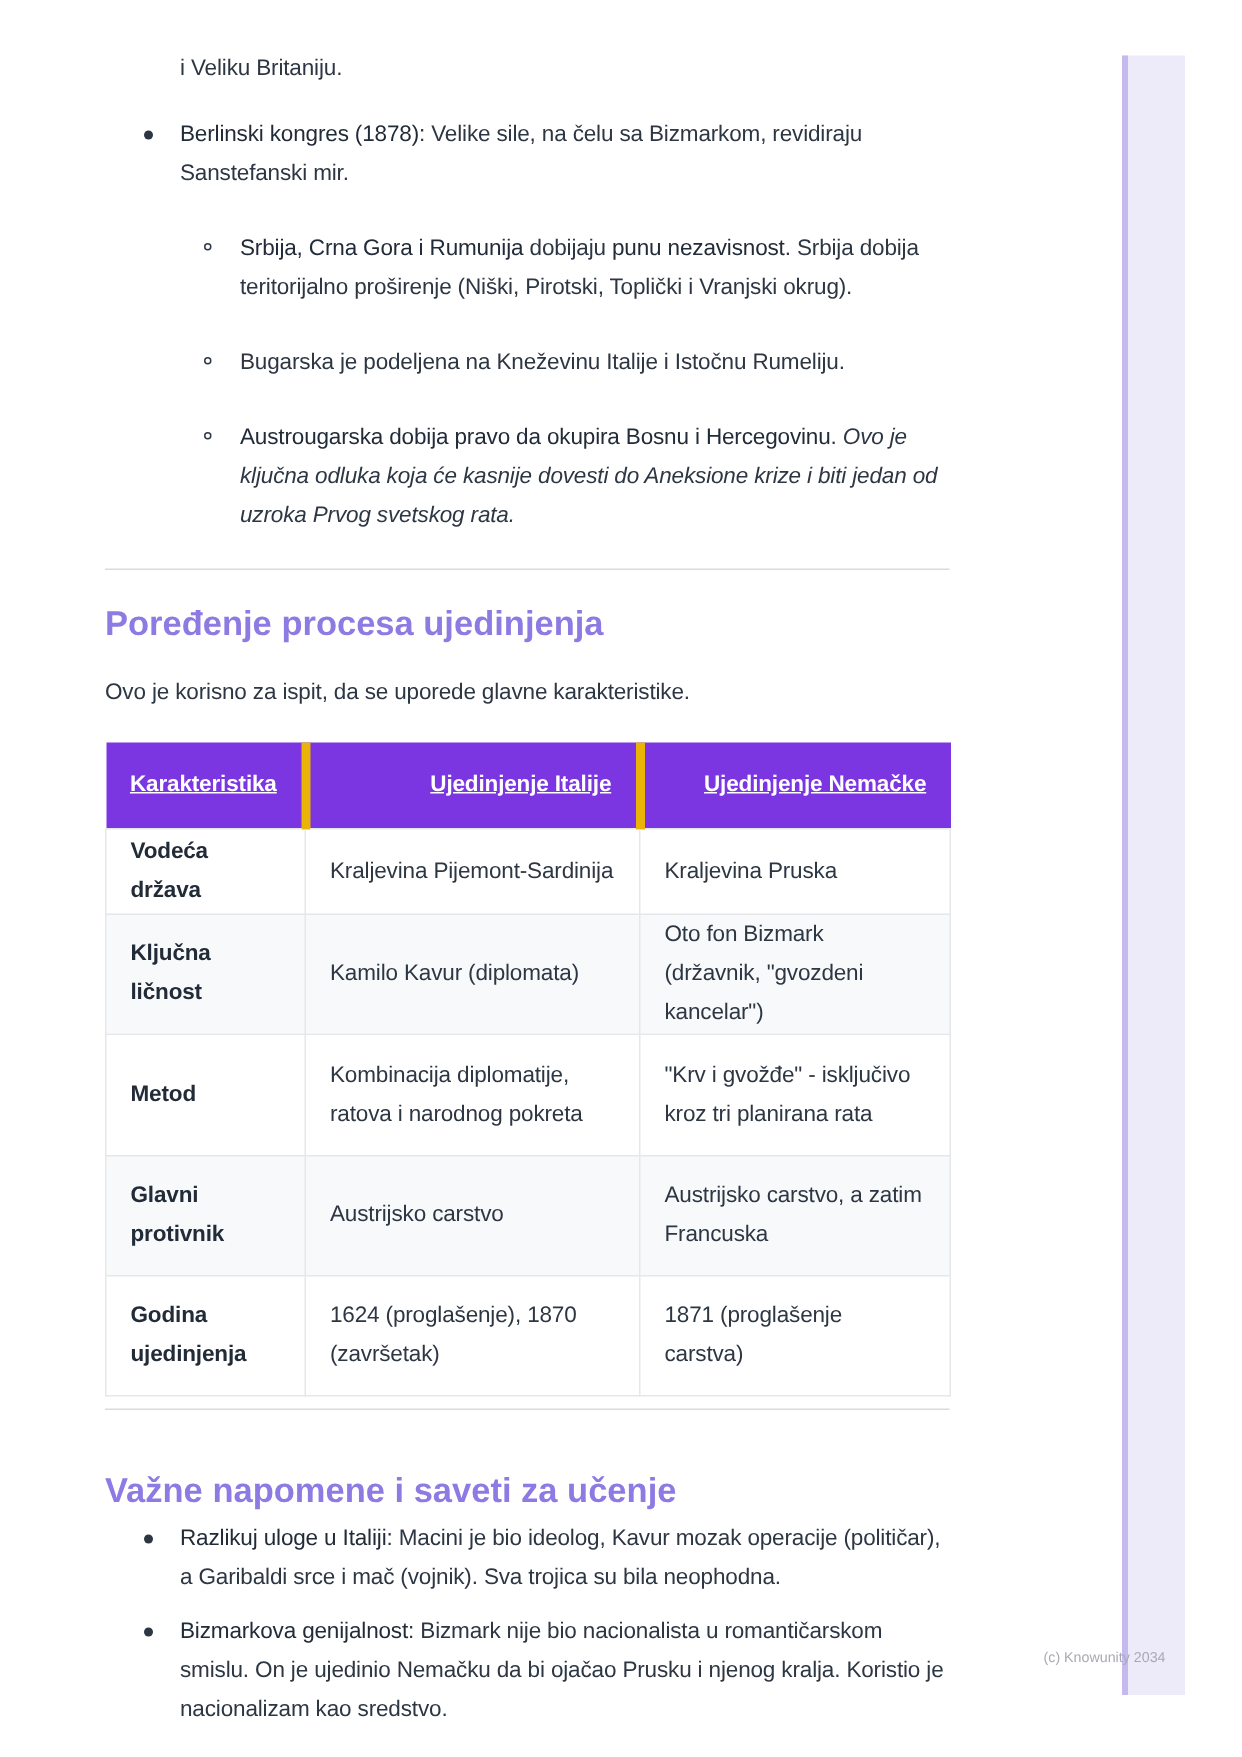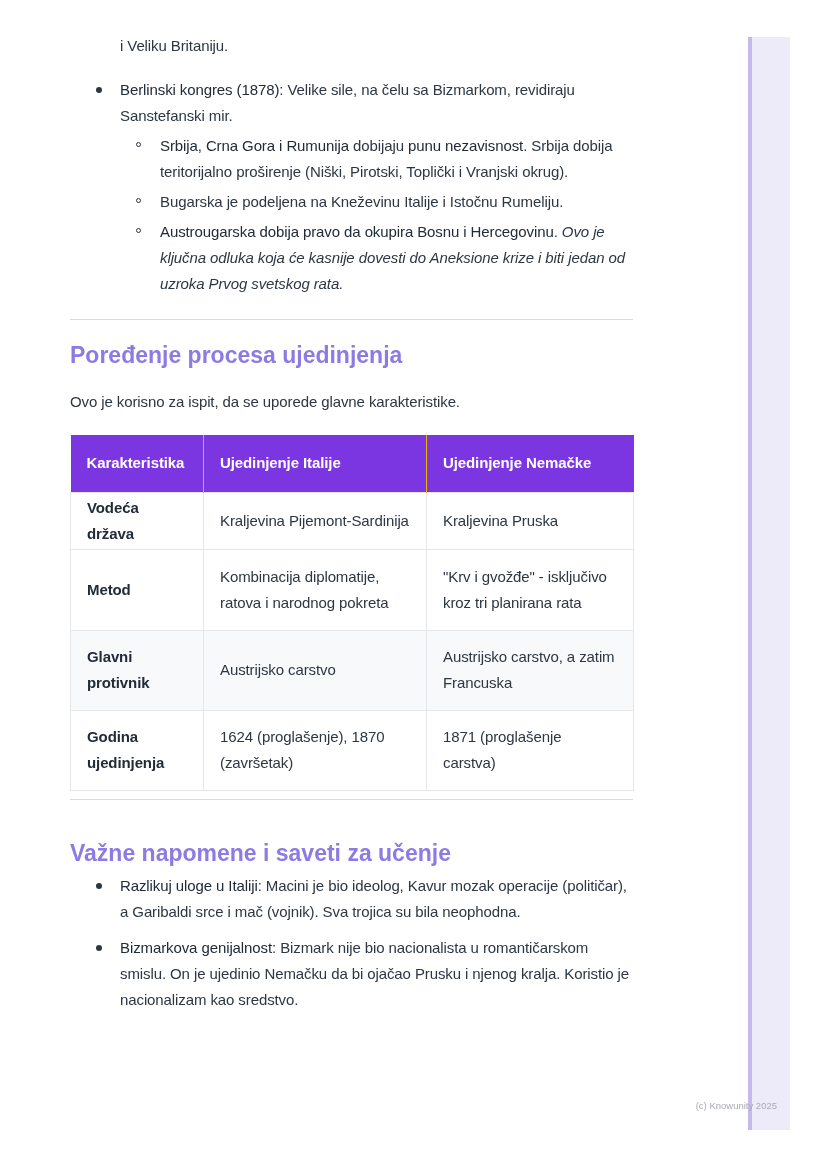--- a/index.html
+++ b/index.html
@@ -41,21 +41,21 @@
     background:#2d3643;
   }
   .circle {
     position:absolute; left:1px; top:9px;
     width:5px; height:5px; border-radius:50%;
     border:1.5px solid #2d3643; background:transparent;
   }
   .li-text { flex:1 1 auto; }
 
   .item-berlin { margin-top:18px; }
-  .sublist .li { margin-top:4px; }
+  .sublist .li { margin-top:24px; }
   .sublist { margin-top:2px; }
 
   hr.rule {
     border:none; border-top:1px solid #d9dbdf;
     margin-top:22px;
   }
   hr.rule2 { border:none; border-top:1px solid #d9dbdf; margin-top:8px; }
 
   h2.section-heading {
     margin-top:19px;
@@ -73,26 +73,27 @@
     table-layout:fixed;
     width:563px;
   }
   table.compare col.c1 { width:133px; }
   table.compare col.c2 { width:223px; }
   table.compare col.c3 { width:207px; }
   table.compare th {
     background:#7b36e2;
     color:#ffffff;
     font-weight:bold;
-    text-align:left;
+    text-align:right;
     height:57px;
     padding:0 16px;
     vertical-align:middle;
-  }
-  table.compare th + th { border-left:1px solid #eab308; }
+    text-decoration:underline;
+  }
+  table.compare th + th { border-left:6px solid #eab308; }
   table.compare td {
     border:1px solid #e5e7ea;
     padding:0 16px;
     vertical-align:middle;
     background:#ffffff;
   }
   table.compare td.label { font-weight:bold; color:#222b38; }
   table.compare tr.striped td { background:#f8f9fb; }
   table.compare tr.h57 { height:57px; }
   table.compare tr.h80 { height:80px; }
@@ -171,20 +172,25 @@
         <tr>
       <th>Karakteristika</th>
       <th>Ujedinjenje Italije</th>
       <th>Ujedinjenje Nemačke</th>
     </tr>
     <tr class="h57">
       <td class="label">Vodeća država</td>
       <td>Kraljevina Pijemont-Sardinija</td>
       <td>Kraljevina Pruska</td>
     </tr>
+    <tr class="h80 striped">
+      <td class="label">Ključna ličnost</td>
+      <td>Kamilo Kavur (diplomata)</td>
+      <td>Oto fon Bizmark (državnik, "gvozdeni kancelar")</td>
+    </tr>
     <tr class="h81">
       <td class="label">Metod</td>
       <td>Kombinacija diplomatije, ratova i narodnog pokreta</td>
       <td>"Krv i gvožđe" - isključivo kroz tri planirana rata</td>
     </tr>
     <tr class="h80 striped">
       <td class="label">Glavni protivnik</td>
       <td>Austrijsko carstvo</td>
       <td>Austrijsko carstvo, a zatim Francuska</td>
     </tr>
@@ -214,13 +220,13 @@
           <span class="dot"></span>
         </span>
       <span class="li-text">
         <b>Bizmarkova genijalnost</b><span>: Bizmark nije bio nacionalista u romantičarskom smislu. On je ujedinio Nemačku da bi ojačao Prusku i njenog kralja. Koristio je nacionalizam kao sredstvo.</span>
       </span>
     </div>
   </div>
 
 </div>
 
-<div class="footer-copyright">(c) Knowunity 2025</div>
+<div class="footer-copyright">(c) Knowunity 2034</div>
 
 </body></html>

